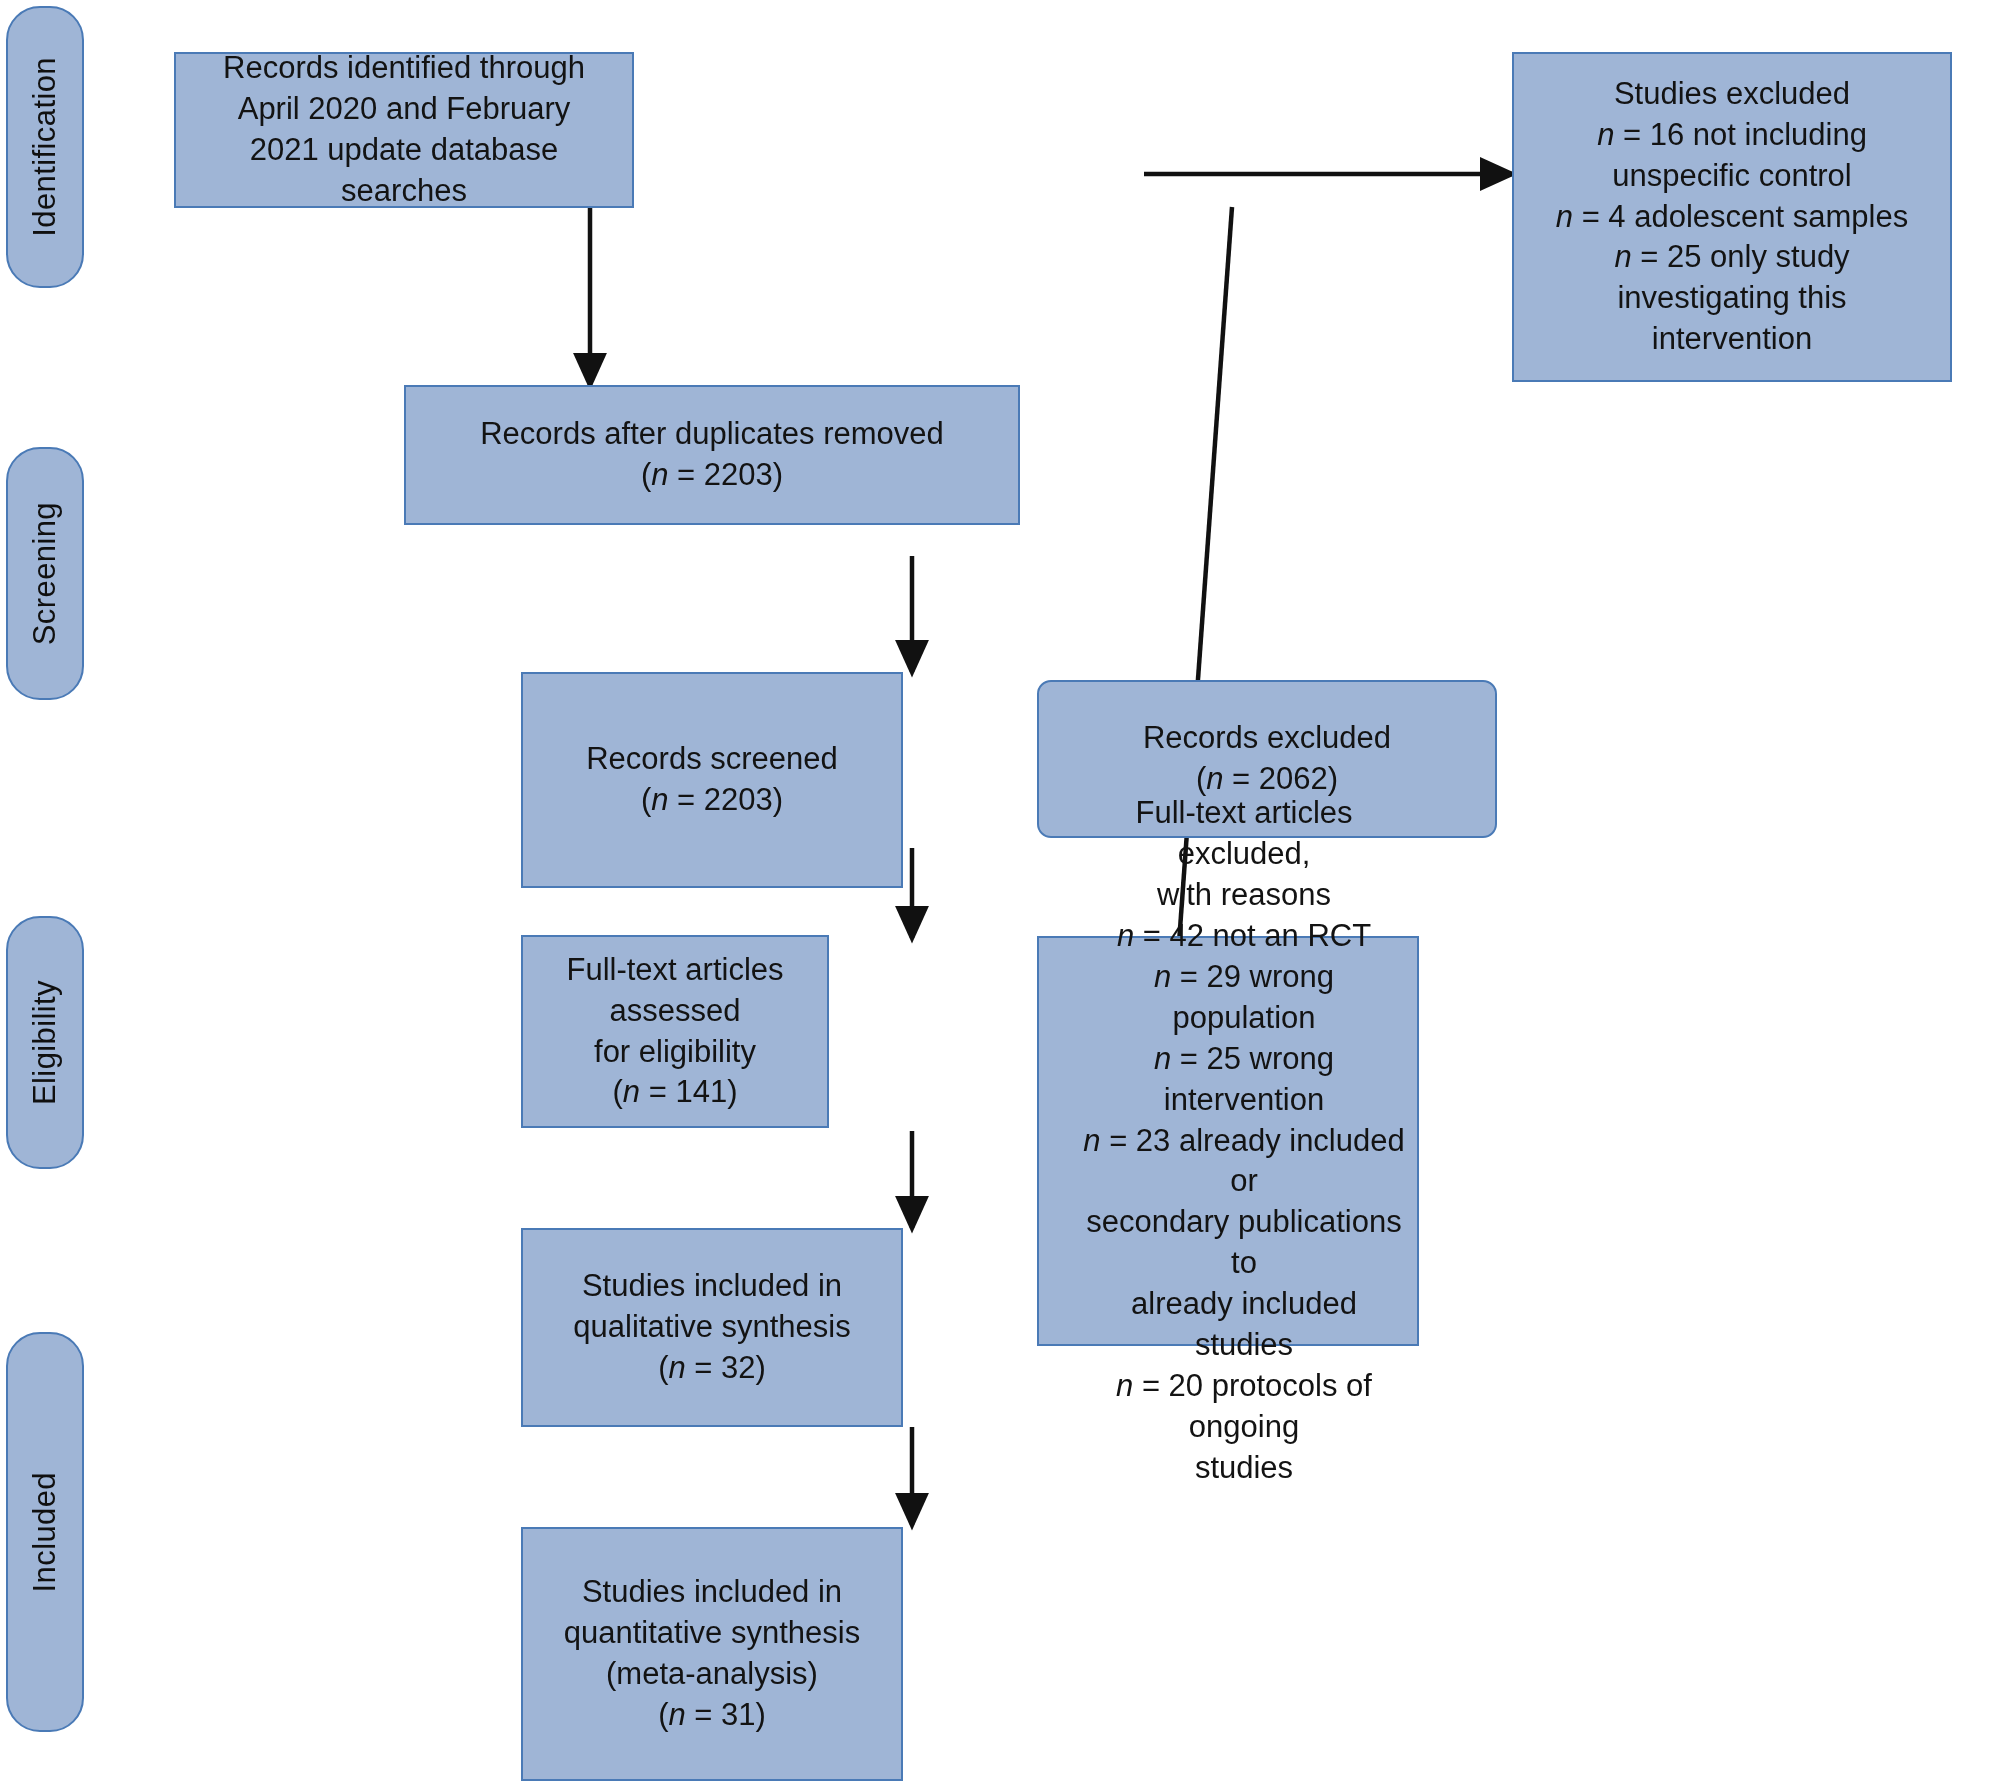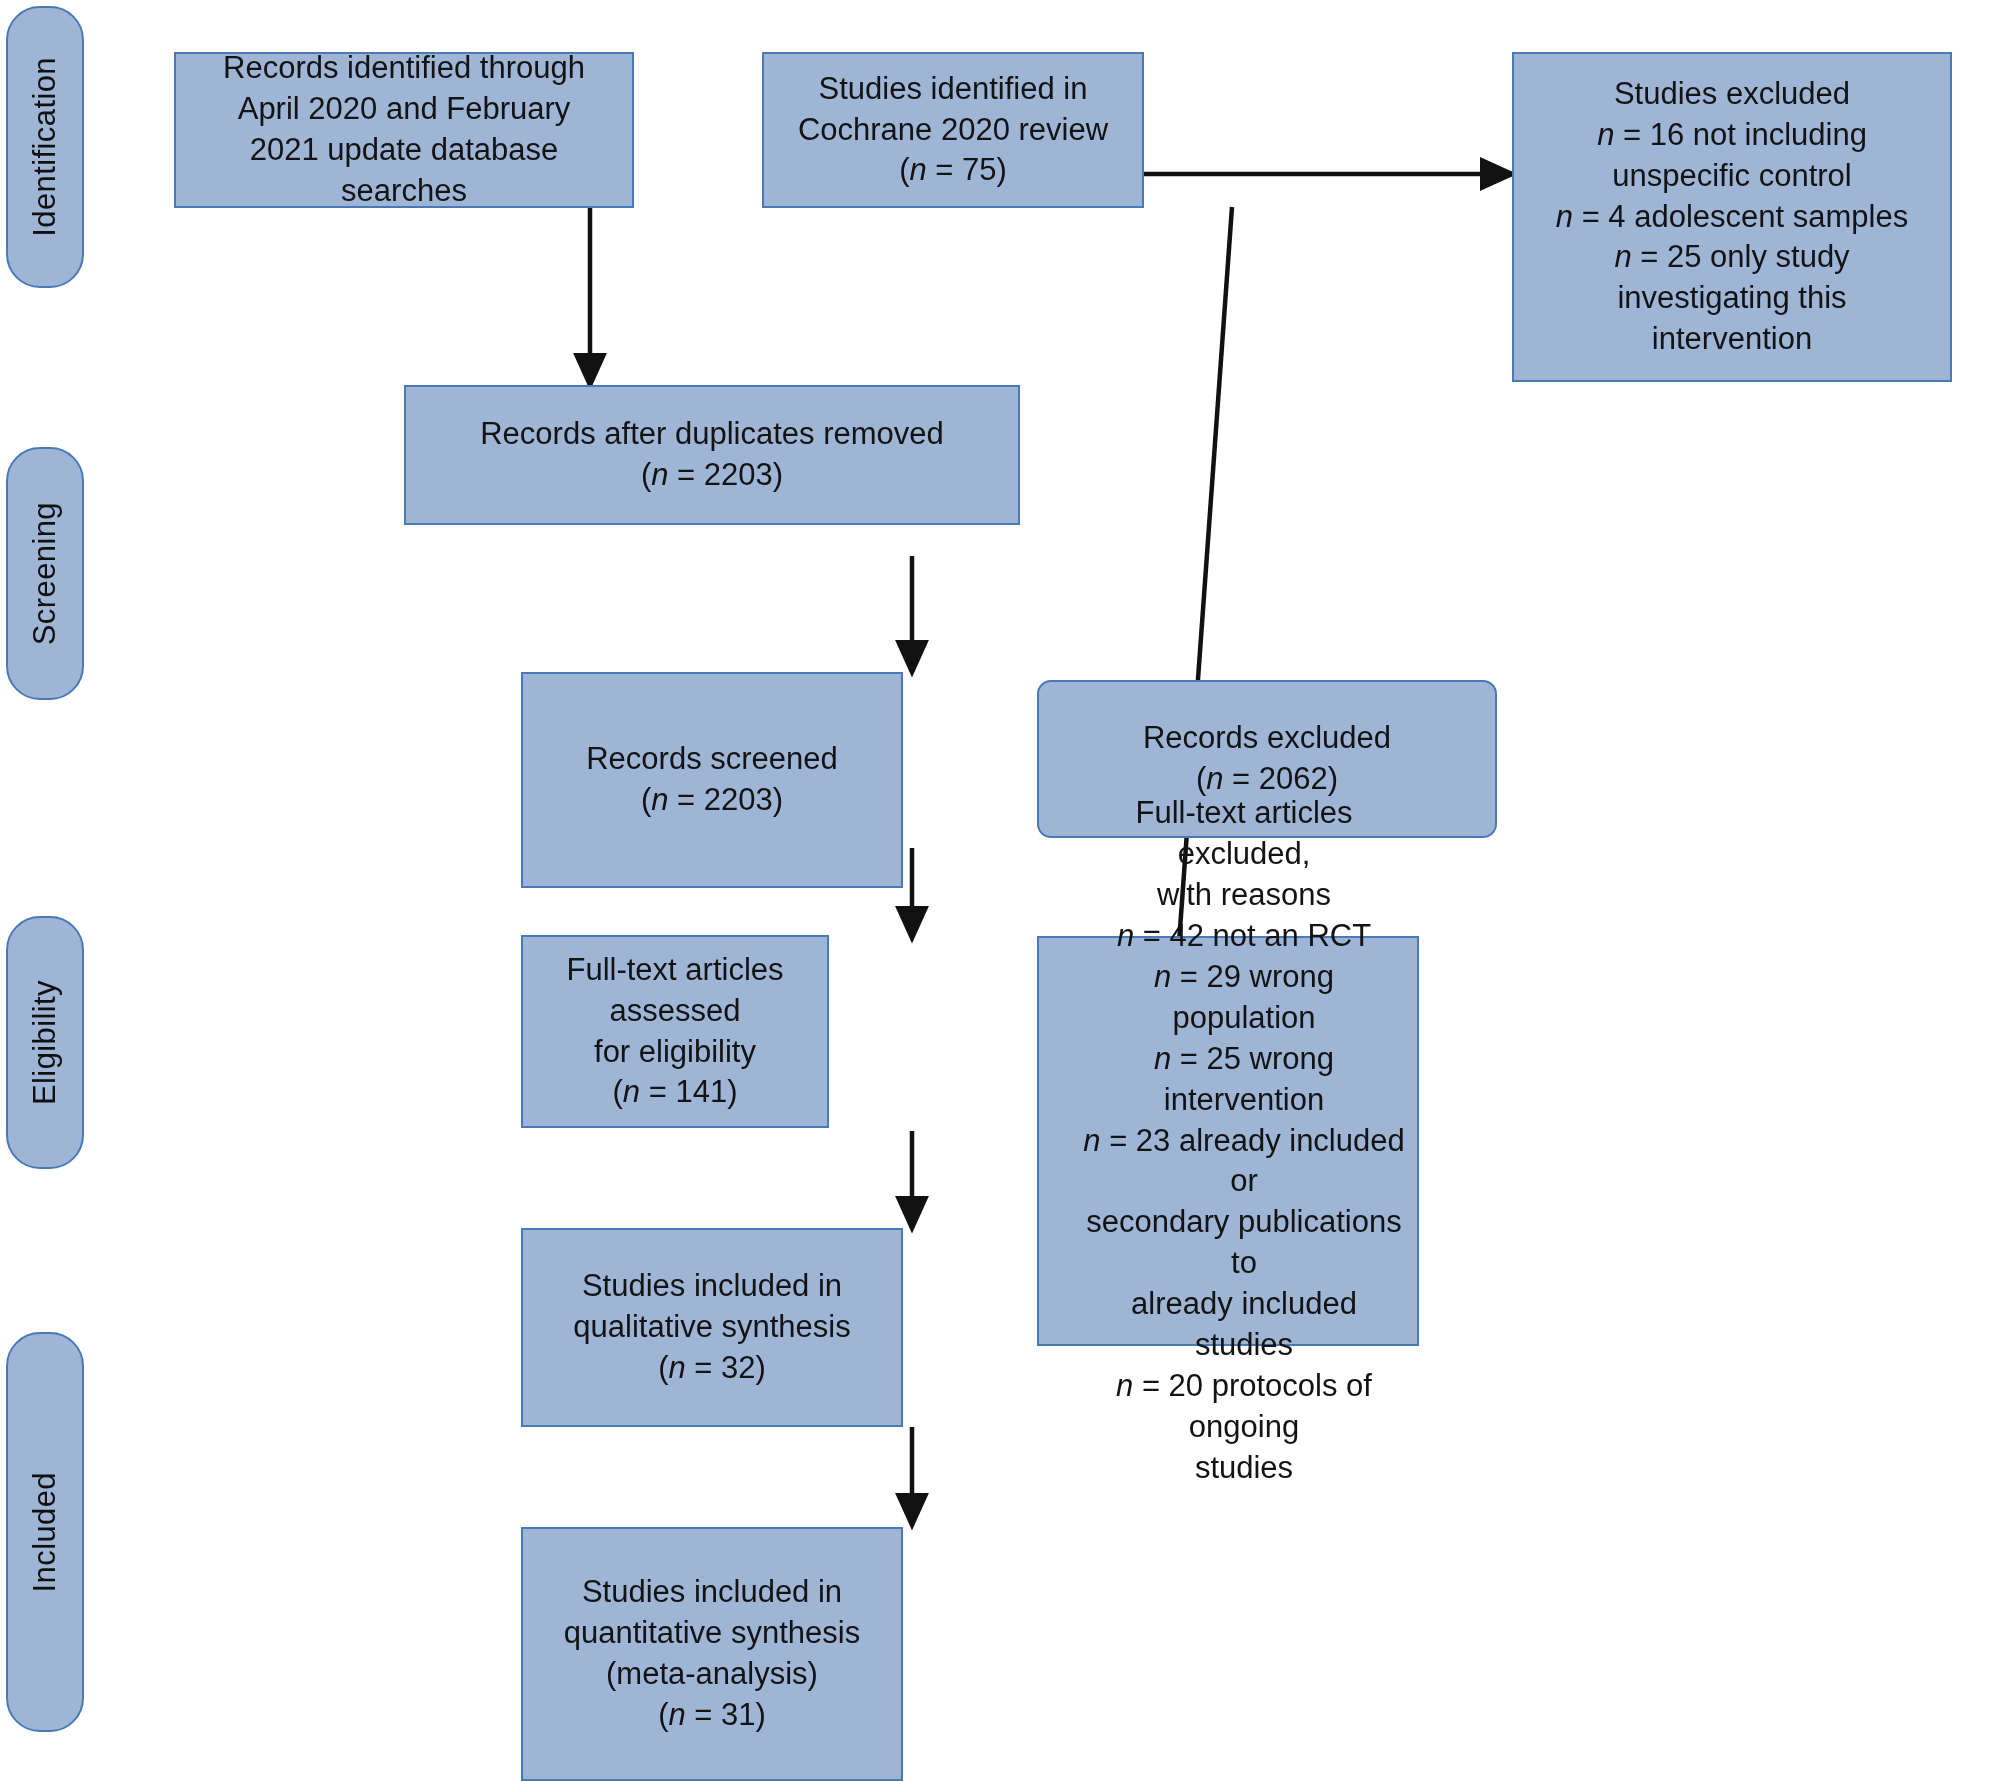--- a/index.html
+++ b/index.html
@@ -130,25 +130,20 @@
   <div class="stage" style="left:6px; top:1332px; width:78px; height:400px;">
     <span class="stage-text">Included</span>
   </div>
 
   <div class="box" style="left:174px; top:52px; width:460px; height:156px;">
     <span class="box-text">Records identified through
 April 2020 and February
 2021 update database searches</span>
   </div>
 
-  <div class="box" style="left:762px; top:52px; width:382px; height:156px;">
-    <span class="box-text">Studies identified in
-Cochrane 2020 review
-(<span class="nitalic">n</span> = 75)</span>
-  </div>
 
   <div class="box" style="left:1512px; top:52px; width:440px; height:330px;">
     <span class="box-text">Studies excluded
 <span class="nitalic">n</span> = 16 not including
 unspecific control
 <span class="nitalic">n</span> = 4 adolescent samples
 <span class="nitalic">n</span> = 25 only study
 investigating this
 intervention</span>
   </div>

